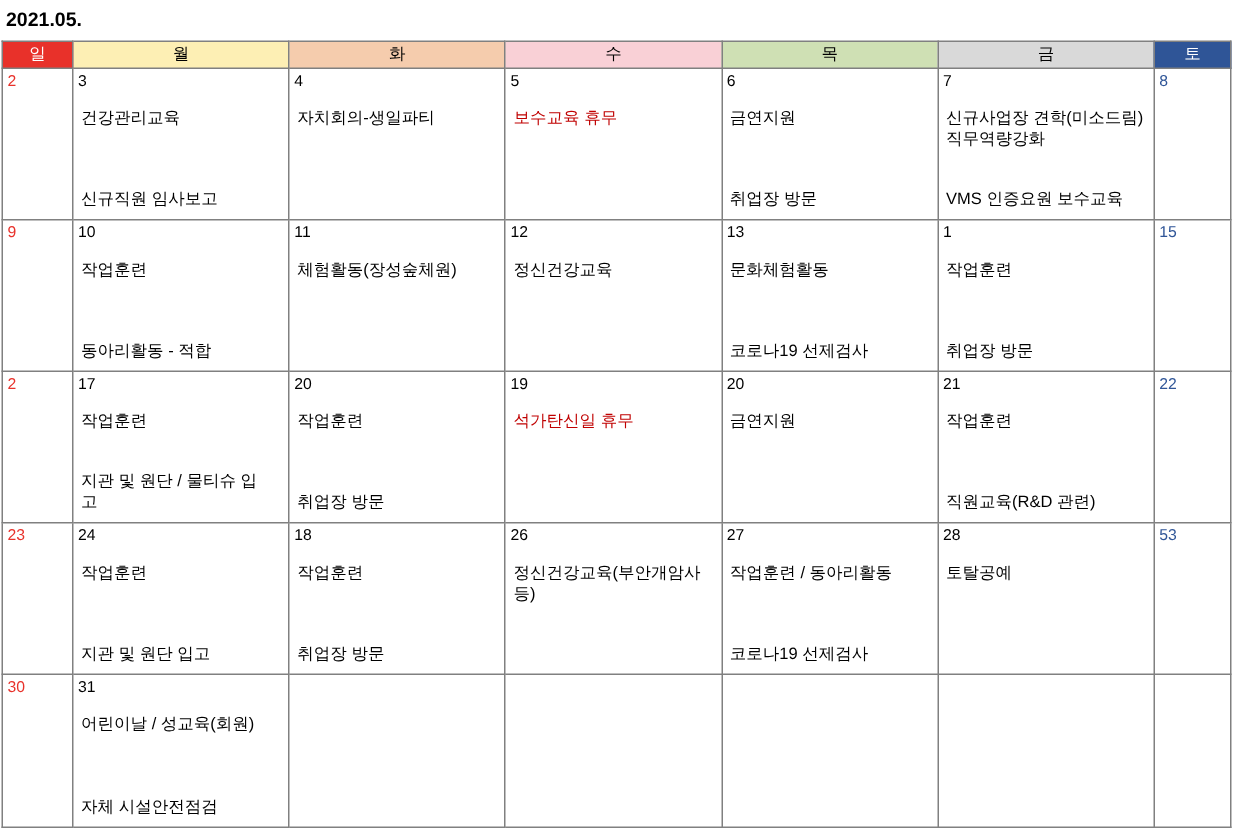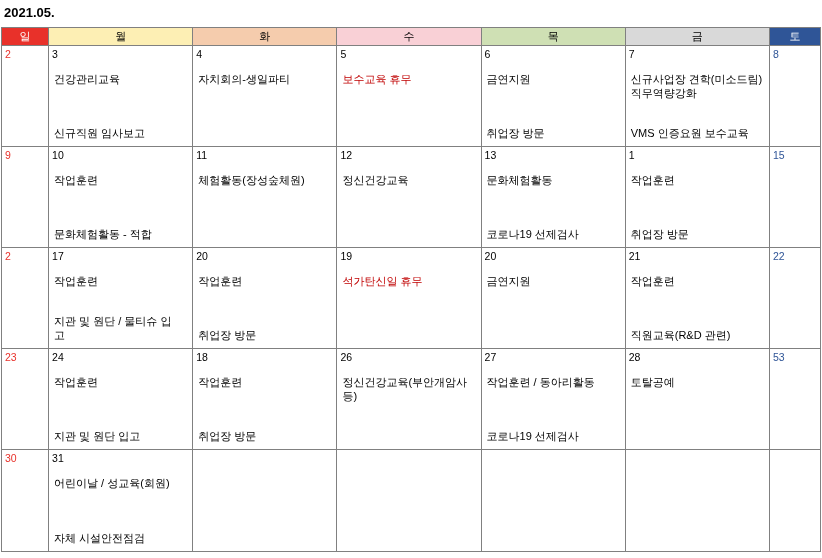--- a/index.html
+++ b/index.html
@@ -170,21 +170,21 @@
         <tr>
           <td>
             <div class="cell-inner">
               <div class="daynum sun">9</div>
             </div>
           </td>
           <td>
             <div class="cell-inner">
               <div class="daynum wk">10</div>
               <div class="ev top">작업훈련</div>
-              <div class="ev bottom">문화체험활동 - 적합</div>
+              <div class="ev bottom">동아리활동 - 적합</div>
             </div>
           </td>
           <td>
             <div class="cell-inner">
               <div class="daynum wk">11</div>
               <div class="ev top">체험활동(장성숲체원)</div>
             </div>
           </td>
           <td>
             <div class="cell-inner">

